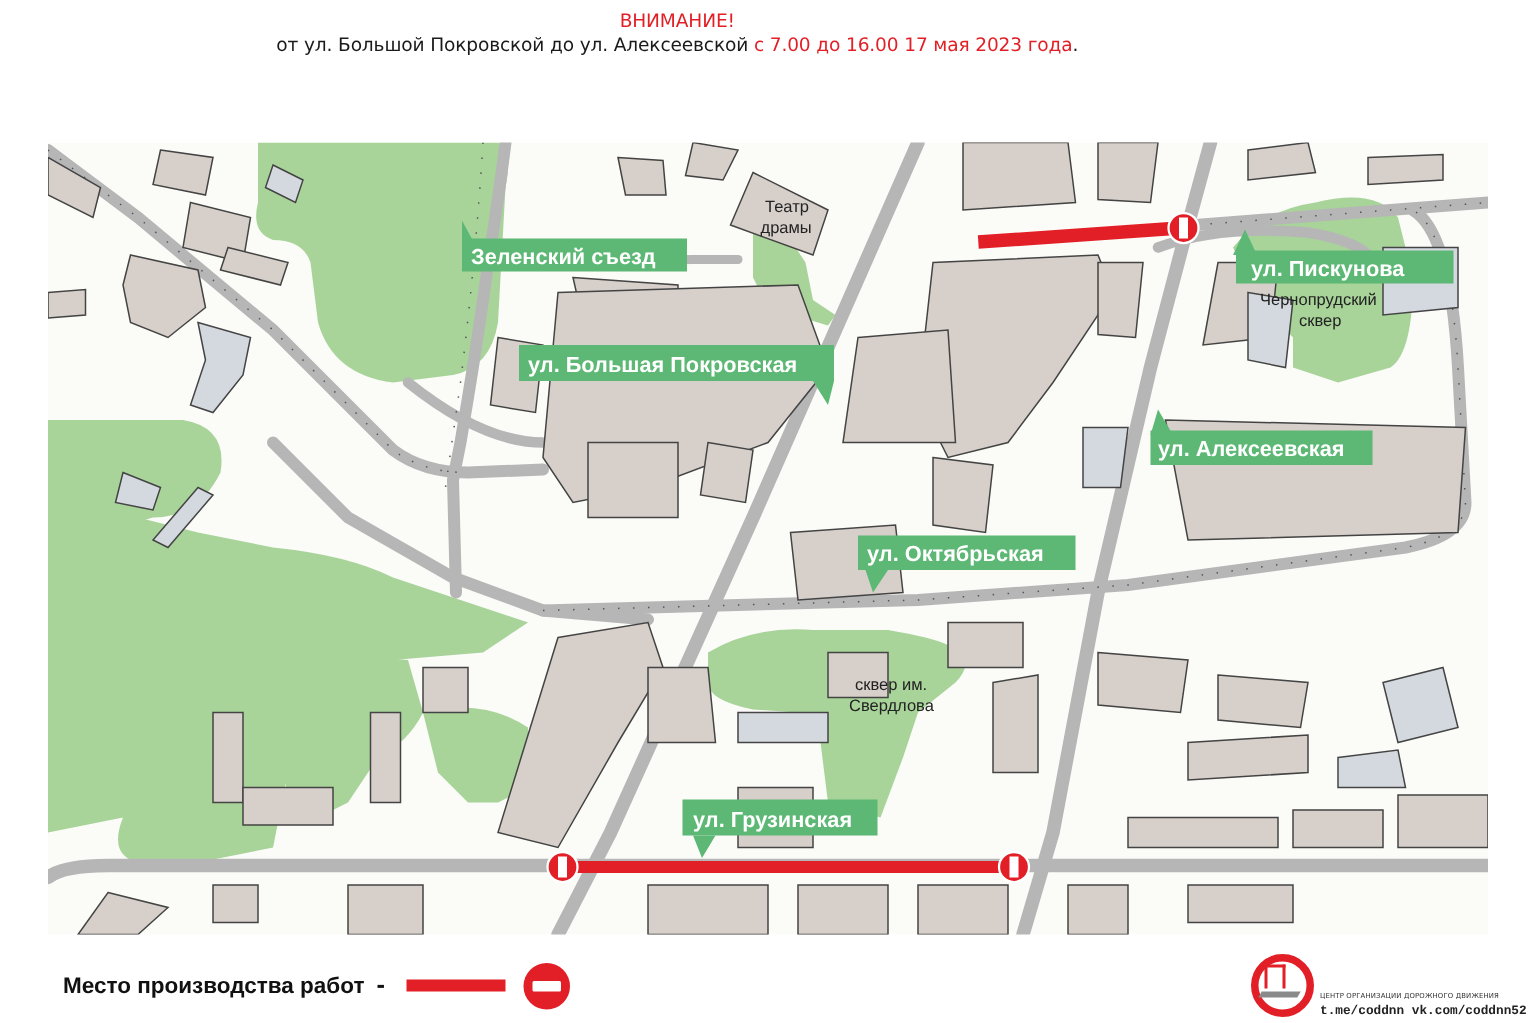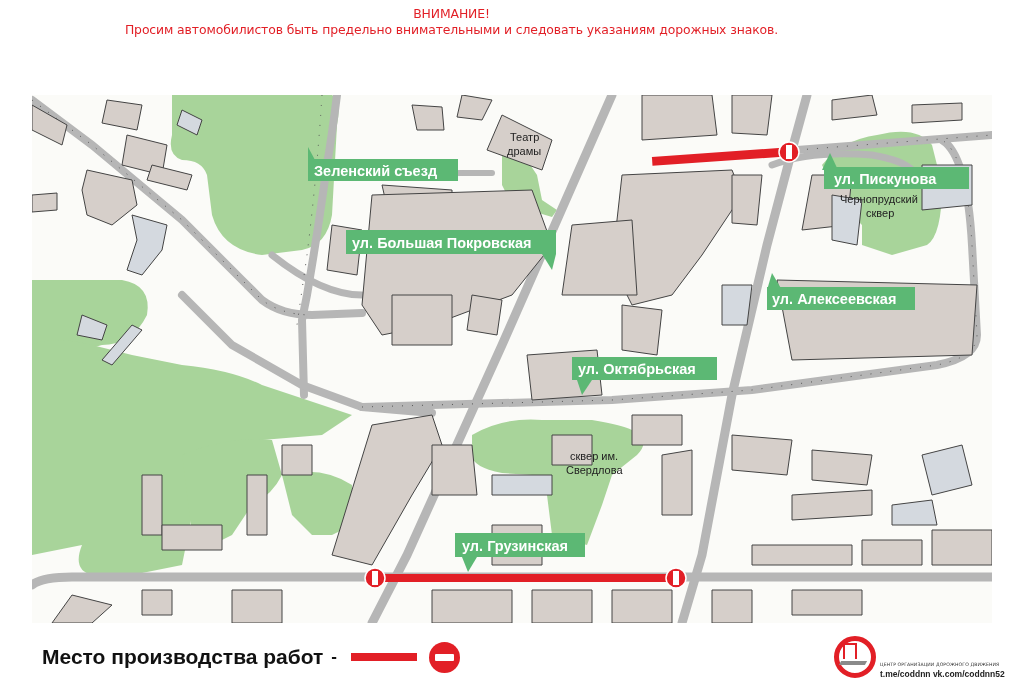--- a/index.html
+++ b/index.html
@@ -2,41 +2,41 @@
 <html><head>
 <meta charset="utf-8">
 <style>
   * { margin: 0; padding: 0; box-sizing: border-box; }
   html, body { width: 1024px; height: 682px; background: #ffffff; overflow: hidden; }
   body { position: relative; font-family: "DejaVu Sans", sans-serif; }
   .notice { position: absolute; left: 0; top: 6px; width: 903px; text-align: center; font-size: 12.4px; line-height: 15.6px; color: #1a1a1a; letter-spacing: -0.1px; }
   .notice .red { color: #e21f26; }
   .map { position: absolute; left: 32px; top: 95px; width: 960px; height: 528px; }
   .legend { position: absolute; left: 42px; top: 643px; height: 28px; display: flex; align-items: center; }
-  .legend-text { font-family: "Liberation Sans", sans-serif; font-weight: bold; font-size: 21px; color: #111; }
+  .legend-text { font-family: "Liberation Sans", sans-serif; font-weight: bold; font-size: 15px; color: #111; }
   .legend-dash { font-family: "Liberation Sans", sans-serif; font-weight: bold; font-size: 17px; margin-left: 8px; color:#111; }
   .legend-bar { width: 66px; height: 8px; background: #e21f26; margin-left: 14px; }
   .legend-sign { width: 31px; height: 31px; border-radius: 50%; background: #e21f26; margin-left: 12px; position: relative; }
   .legend-sign::after { content: ""; position: absolute; left: 6px; top: 12px; width: 19px; height: 7px; background: #fff; border-radius: 1px; }
   .logo { position: absolute; left: 834px; top: 636px; width: 150px; height: 44px; }
   .logo-circle { position: absolute; left: 0; top: 0; width: 42px; height: 42px; border-radius: 50%; border: 5px solid #e21f26; }
   .logo-inner { position: absolute; left: 9px; top: 7px; width: 14px; height: 16px; border: 2px solid #e21f26; border-bottom: none; }
   .logo-road { position: absolute; left: 6px; top: 25px; width: 26px; height: 4px; background: #8a8a8a; transform: skewX(-30deg); }
   .logo-title { position: absolute; left: 46px; top: -4px; font-family: "Liberation Sans", sans-serif; font-weight: bold; font-size: 30px; color: #e21f26; letter-spacing: 1px; }
   .logo-sub { position: absolute; left: 46px; top: 26px; font-size: 4.6px; color: #333; white-space: nowrap; letter-spacing: 0.1px; }
-  .logo-links { position: absolute; left: 46px; top: 33px; font-family: Liberation Sans, sans-serif; font-weight: bold; font-size: 8.5px; color: #222; white-space: nowrap; }
+  .logo-links { position: absolute; left: 46px; top: 33px; font-family: Liberation Mono, monospace; font-weight: bold; font-size: 8.5px; color: #222; white-space: nowrap; }
   .lbl { font-family: "Liberation Sans", sans-serif; font-weight: bold; fill: #ffffff; font-size: 14.5px; }
   .plbl { font-family: "Liberation Sans", sans-serif; fill: #222; font-size: 11px; }
 </style>
 </head>
 <body>
 
 <div class="notice">
   <div class="red">ВНИМАНИЕ!</div>
-  <div class="red">Просим автомобилистов быть предельно внимательными и следовать указаниям дорожных знаков.</div>
+  <div><span>от ул. Большой Покровской до ул. Алексеевской </span><span class="red">с 7.00  до 16.00 17 мая 2023 года</span><span>.</span></div>
 </div>
 
 <svg class="map" viewBox="0 0 960 528" width="960" height="528">
   <rect x="0" y="0" width="960" height="528" fill="#fbfbf8"></rect>
 
   <g fill="#a8d49a">
     <path d="M140 0 L300 0 Q310 5 305 30 L300 120 Q295 150 270 155 L230 160 Q190 155 180 120 L175 80 Q170 65 150 65 Q135 60 140 40 Z"></path>
     <path d="M470 58 Q485 55 495 65 L505 80 L510 105 L525 115 L520 122 L480 110 L470 90 Z"></path>
     <path d="M0 185 L90 185 Q120 190 115 220 Q100 250 70 250 L0 270 Z"></path>
     <path d="M0 250 Q20 240 60 250 L100 260 L150 270 Q200 275 230 290 L320 320 L290 340 L230 345 L200 360 L170 370 Q160 390 160 420 L150 470 L100 480 L60 480 Q40 475 50 450 L0 460 Z"></path>

